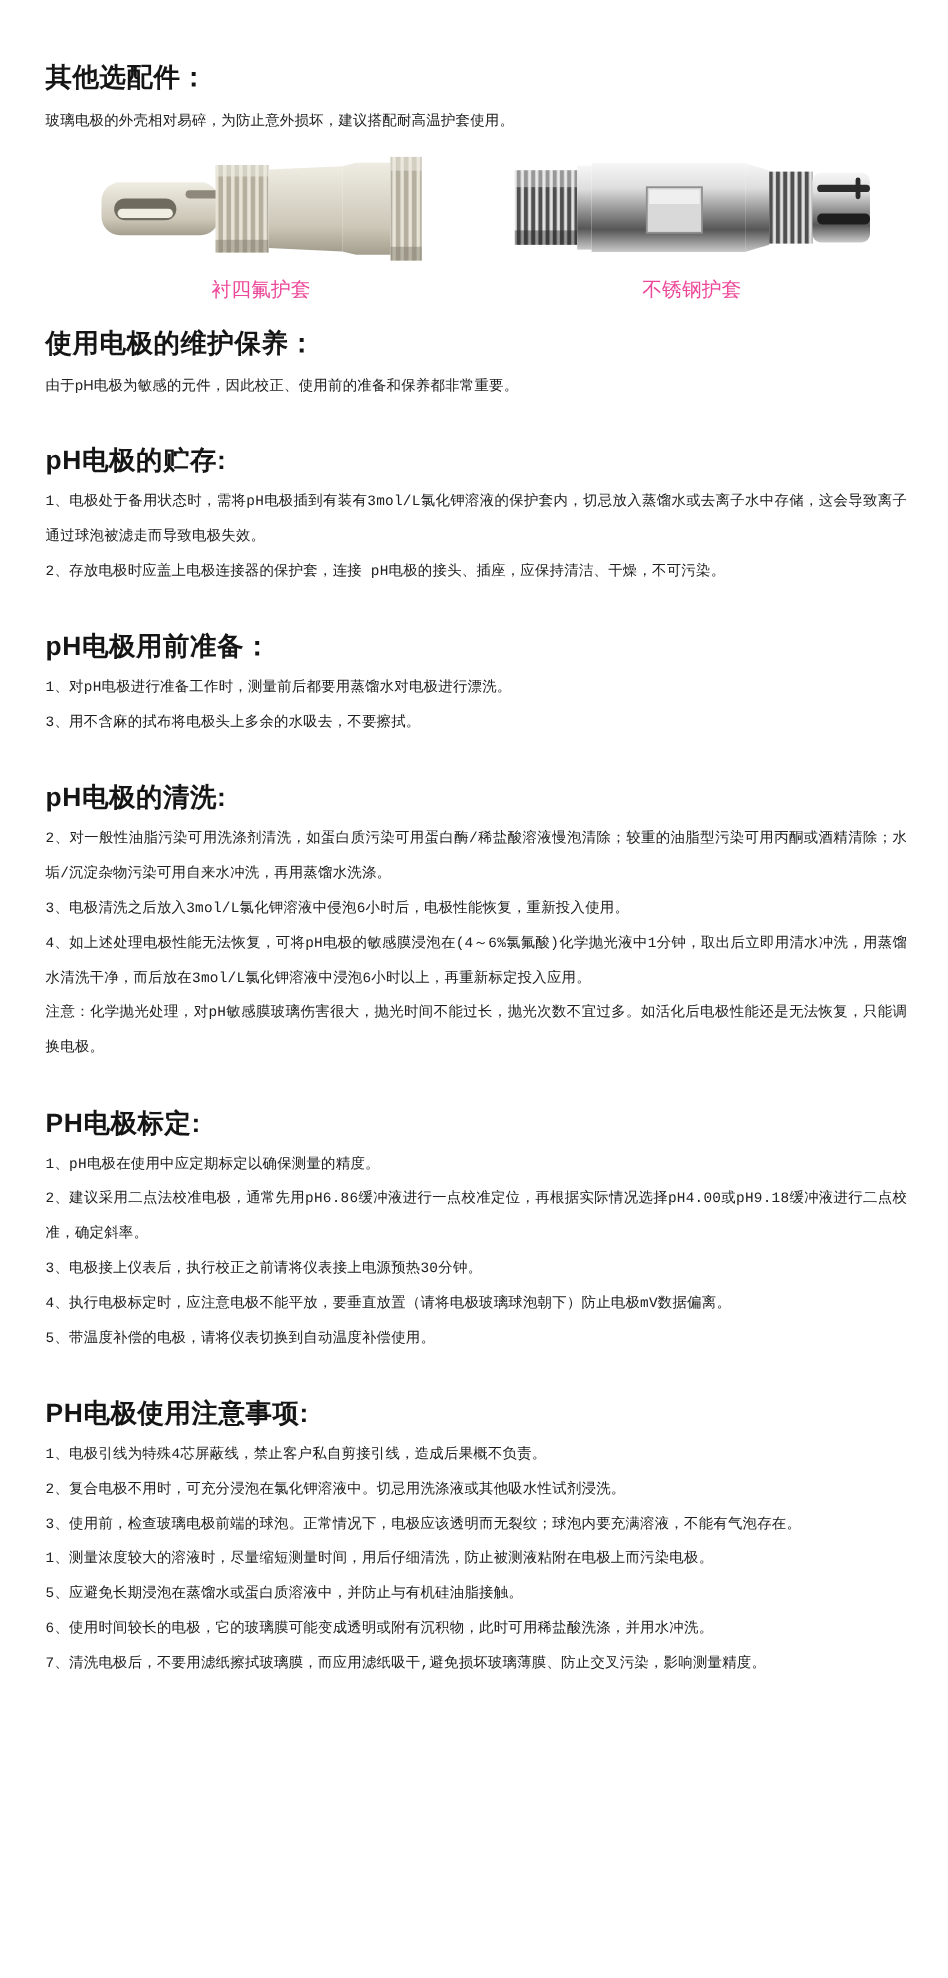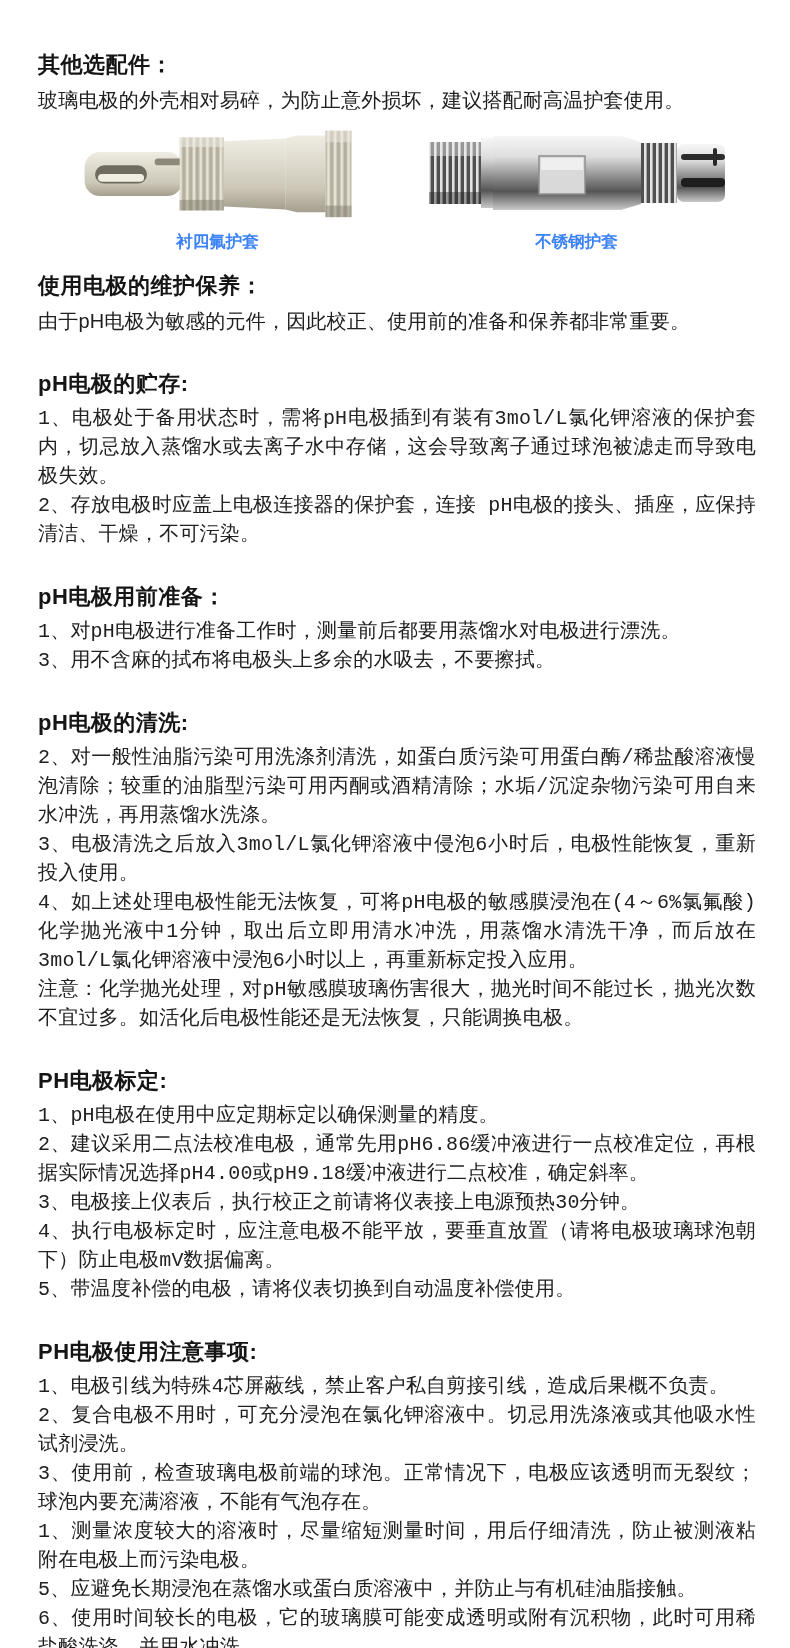--- a/index.html
+++ b/index.html
@@ -19,21 +19,21 @@
     font-size:22px;
     line-height:30px;
     font-weight:700;
     color:#151515;
     letter-spacing:.5px;
   }
   .sec{margin-top:33px;}
   .sec:first-child{margin-top:0;}
   p.body-line{
     margin:6px 0 0 0;
-    font-size:20px;
+    font-size:12px;
     line-height:29px;
     font-weight:500;
     color:#202020;
     text-align:justify;
     letter-spacing:.2px;
   }
   .items p.body-line{margin:0;font-family:Liberation Mono, monospace;}
   .items{margin-top:5px;}
   
   .figure-row{
@@ -48,22 +48,22 @@
   }
   .figure .photo{
     height:96px;
     display:flex;
     align-items:center;
     justify-content:center;
   }
   .figure .caption{
     margin-top:10px;
     font-size:16.5px;
-    font-weight:700;
-    color:#3b82f6;
+    font-weight:400;
+    color:#ec4899;
   }
 </style>
 </head>
 <body>
 
 <div class="page">
 
   <div class="sec">
     <h2 class="sec-title">其他选配件：</h2>
     <p class="body-line">玻璃电极的外壳相对易碎，为防止意外损坏，建议搭配耐高温护套使用。</p>

